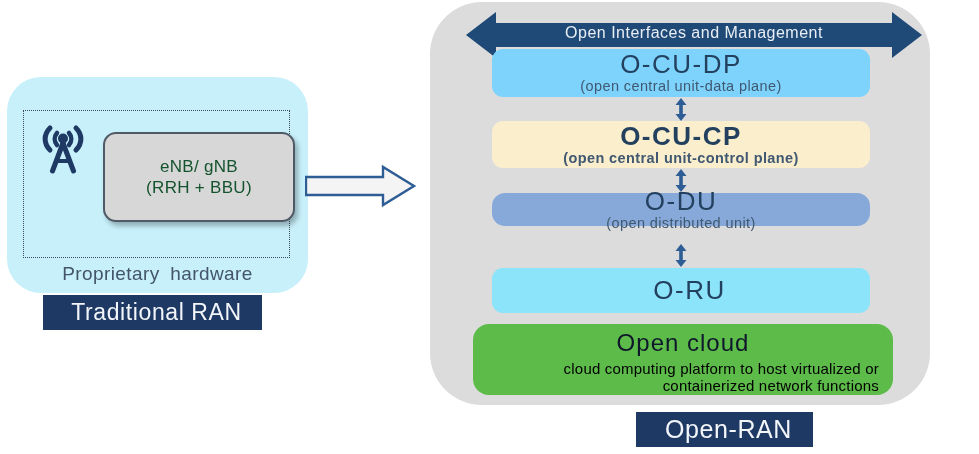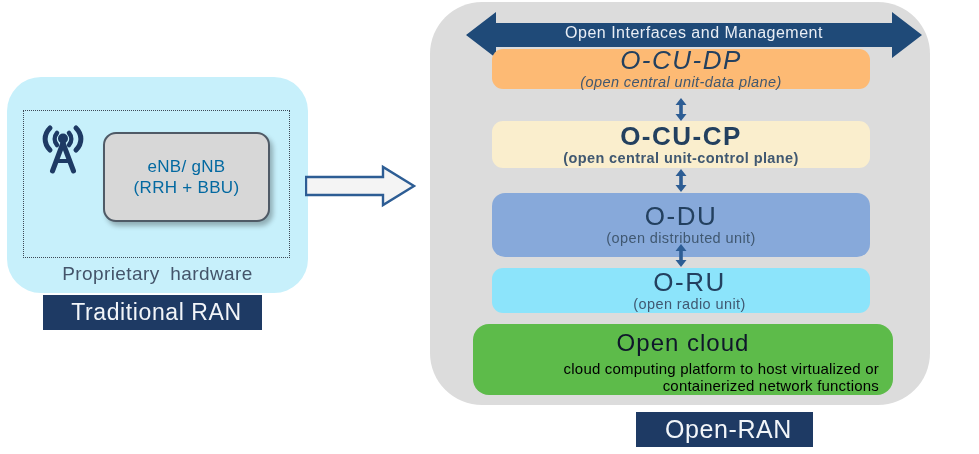--- a/index.html
+++ b/index.html
@@ -12,25 +12,25 @@
   .cyan-panel {
     left: 7px; top: 77px; width: 301px; height: 216px;
     background: #c7f0fb; border-radius: 34px;
   }
   .dotted-region {
     left: 16px; top: 33px; width: 267px; height: 148px;
     border: 1px dotted #3d4a57;
   }
   .antenna { left: 13px; top: 8px; width: 52px; height: 56px; }
   .enb-box {
-    left: 79px; top: 21px; width: 167px; height: 90px;
+    left: 79px; top: 21px; width: 192px; height: 90px;
     background: #d7d7d7; border: 2px solid #4f5a66; border-radius: 13px;
     box-shadow: 3px 4px 5px rgba(0,0,0,0.28);
     display: flex; flex-direction: column; align-items: center; justify-content: center;
-    color: #0369a1; font-size: 17px; line-height: 21px; letter-spacing: 0.3px;
+    color: #14532d; font-size: 17px; line-height: 21px; letter-spacing: 0.3px;
   }
   .prop-label {
     left: 0; top: 186px; width: 100%;
     text-align: center; color: #44546a; font-size: 19px; word-spacing: 5px; letter-spacing: 0.4px;
   }
   .caption {
     background: #1e3a64; color: #f2f5f9; text-align: center;
     display: flex; align-items: center; justify-content: center; letter-spacing: 0.6px; padding-left: 8px;
   }
   .caption-traditional { left: 43px; top: 295px; width: 219px; height: 35px; font-size: 23px; }
@@ -48,23 +48,23 @@
     left: 466px; top: 24px; width: 456px; height: 22px;
     color: #e9eef5; font-size: 16px; text-align: center; letter-spacing: 0.5px;
   }
 
   .layer {
     left: 492px; width: 378px; border-radius: 11px;
     display: flex; flex-direction: column; align-items: center; justify-content: center;
   }
   .layer .title { color: #23405f; font-size: 26px; line-height: 27px; letter-spacing: 1.5px; }
   .layer .subtitle { color: #405871; font-size: 14.5px; line-height: 17px; letter-spacing: 0.4px; }
-  .layer-gray  { top: 49px;  height: 40px; background: #fdba74; font-style: italic; }
+  .layer-gray  { top: 49px;  height: 48px; background: #7dd3fc; }
   .layer-cream { top: 121px; height: 47px; background: #faeecd; font-weight: bold; }
-  .layer-blue  { top: 193px; height: 64px; background: #87a9da; border-radius: 13px; }
+  .layer-blue  { top: 193px; height: 33px; background: #87a9da; border-radius: 13px; }
   .layer-cyan  { top: 268px; height: 45px; background: #8ce4fb; padding-left: 17px; }
 
   .vconnector { left: 674px; width: 14px; height: 23px; }
   .vc1 { top: 98px; } .vc2 { top: 169px; } .vc3 { top: 244px; }
 
   .cloud-box {
     left: 473px; top: 324px; width: 420px; height: 71px;
     background: #5dbb4a; border-radius: 16px;
     display: flex; flex-direction: column; align-items: center; justify-content: center;
   }
@@ -119,21 +119,20 @@
 <div class="abs layer layer-cream">
   <div class="title">O-CU-CP</div>
   <div class="subtitle">(open central unit-control plane)</div>
 </div>
 <div class="abs layer layer-blue">
   <div class="title">O-DU</div>
   <div class="subtitle">(open distributed unit)</div>
 </div>
 <div class="abs layer layer-cyan">
   <div class="title">O-RU</div>
-  <div class="subtitle">(open radio unit)</div>
 </div>
 
 <svg class="abs vconnector vc1" viewBox="0 0 14 23">
   <polygon points="7,0 12.5,7 8.8,7 8.8,16 12.5,16 7,23 1.5,16 5.2,16 5.2,7 1.5,7" fill="#2d5d94"></polygon>
 </svg>
 <svg class="abs vconnector vc2" viewBox="0 0 14 23">
   <polygon points="7,0 12.5,7 8.8,7 8.8,16 12.5,16 7,23 1.5,16 5.2,16 5.2,7 1.5,7" fill="#2d5d94"></polygon>
 </svg>
 <svg class="abs vconnector vc3" viewBox="0 0 14 23">
   <polygon points="7,0 12.5,7 8.8,7 8.8,16 12.5,16 7,23 1.5,16 5.2,16 5.2,7 1.5,7" fill="#2d5d94"></polygon>

